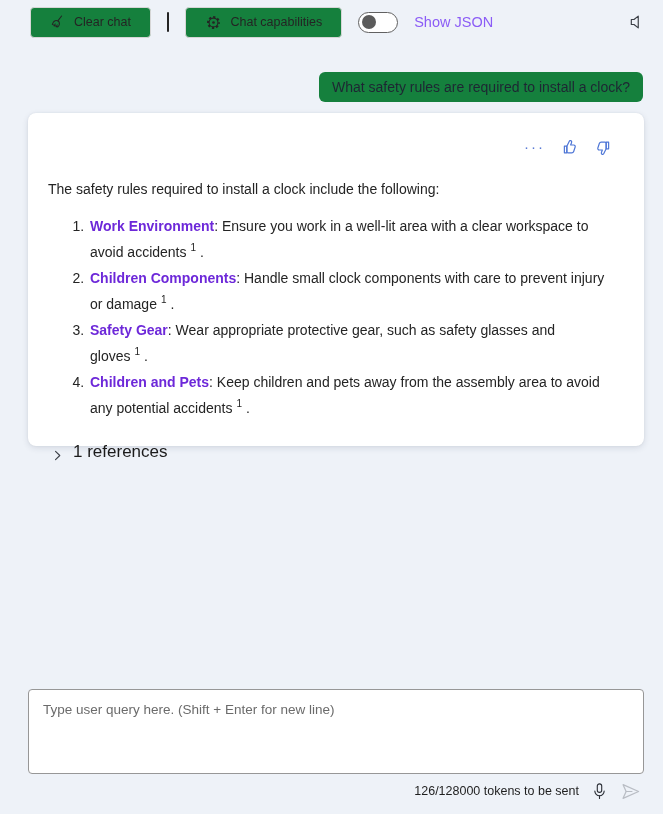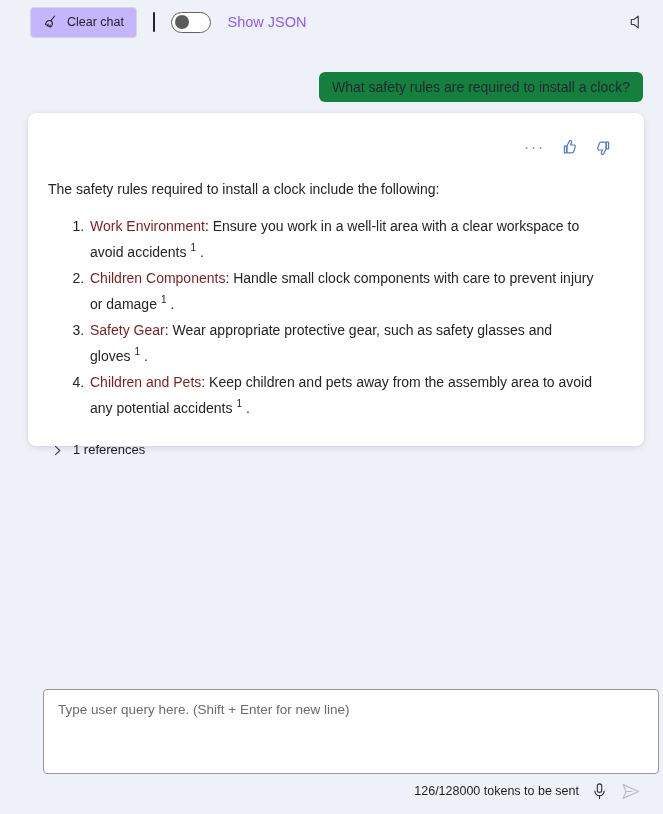--- a/index.html
+++ b/index.html
@@ -13,22 +13,22 @@
   }
   .stage { position: absolute; inset: 0; width: 663px; height: 814px; }
 
   
   .toolbar {
     position: absolute; left: 30px; top: 6px; right: 18px;
     display: flex; align-items: center; gap: 16px; height: 32px;
   }
   .tb-btn {
     display: inline-flex; align-items: center; gap: 8px;
-    background: #c4b5fd; border: 1px solid #d6d6d6; border-radius: 4px;
-    height: 31px; padding: 0 12px; font-size: 12.5px; color: #242424;
+    background: #15803d; border: 1px solid #d6d6d6; border-radius: 4px;
+    height: 31px; padding: 0 19px; font-size: 12.5px; color: #242424;
     font-family: inherit; cursor: pointer; white-space: nowrap; justify-content: space-between;
   }
   .tb-divider { width: 2.5px; height: 20px; background: #242424; border-radius: 1px; }
   .toggle {
     width: 40px; height: 21px; border: 1px solid #616161; border-radius: 11px;
     background: #ffffff; position: relative; cursor: pointer; flex: 0 0 auto;
   }
   .toggle .knob {
     position: absolute; left: 3px; top: 2.5px; width: 14px; height: 14px;
     border-radius: 50%; background: #5b5b5b;
@@ -59,36 +59,36 @@
     color: #5b7bd5; font-size: 15px; letter-spacing: 2px; line-height: 10px;
     cursor: pointer; user-select: none;
   }
   .thumb { cursor: pointer; }
   .card-body { padding: 22px 37px 0 20px; font-size: 14px; color: #242424; }
   .intro { line-height: 20px; }
   ol.rules {
     margin-top: 14px; padding-left: 40px; line-height: 26px;
   }
   ol.rules li { padding-left: 2px; }
-  ol.rules b { font-weight: 400; color: #7f1d1d; }
+  ol.rules b { font-weight: 700; color: #6d28d9; }
   sup.cite {
     font-size: 10px; vertical-align: super; line-height: 0;
     margin: 0 4px 0 4px; color: #242424;
   }
   .refs-row {
     display: flex; align-items: flex-end; gap: 9px;
-    margin: 21px 0 0 3px; cursor: pointer; font-size: 13px; color: #1b1b1b;
+    margin: 21px 0 0 3px; cursor: pointer; font-size: 17px; color: #1b1b1b;
   }
 
   
   textarea.composer {
     position: absolute; left: 28px; top: 689px; width: 616px; height: 85px;
     border: 1px solid #979797; border-radius: 4px; background: #ffffff;
     padding: 12px 14px; font-family: inherit; font-size: 13.5px; color: #242424;
-    resize: none; outline: none; margin-left: 15px;
+    resize: none; outline: none;
   }
   textarea.composer::placeholder { color: #6b6b6b; }
   .composer-footer {
     position: absolute; right: 22px; top: 779px;
     display: flex; align-items: center; gap: 12px; height: 24px;
   }
   .token-status { font-size: 12.5px; color: #1f1f1f; }
   .mic-btn, .send-btn { cursor: pointer; }
 </style>
 </head>
@@ -103,20 +103,30 @@
           <path d="M14.5 2.5 L9.8 8.6"></path>
           <path d="M9.8 8.6 c-2.2 -1.1 -4.8 -0.2 -5.9 2.2 l-1 2.2 6.8 3.2 c1.8 -1.6 2.5 -4 1.7 -6.2 z"></path>
           <path d="M6.5 12.5 l-1.2 2.6 M9 13.6 l-1.1 2.5"></path>
         </svg>
       </span>
       <span>Clear chat</span>
     </button>
 
     <div class="tb-divider"></div>
 
+    <button class="tb-btn">
+      <span class="icon">
+        <svg width="17" height="17" viewBox="0 0 20 20" fill="none">
+          <circle cx="10" cy="10" r="6.4" stroke="#242424" stroke-width="2.4" stroke-dasharray="2.6 2.4" stroke-dashoffset="1"></circle>
+          <circle cx="10" cy="10" r="5.2" stroke="#242424" stroke-width="1.3"></circle>
+          <circle cx="10" cy="10" r="1.6" fill="#242424"></circle>
+        </svg>
+      </span>
+      <span>Chat capabilities</span>
+    </button>
 
     <div class="toggle">
       <div class="knob"></div>
     </div>
     <span class="toggle-label">Show JSON</span>
 
     <div class="tb-spacer"></div>
 
     <span class="icon">
       <svg width="18" height="18" viewBox="0 0 20 20" fill="none" stroke="#3b3f46" stroke-width="1.3" stroke-linejoin="round">

